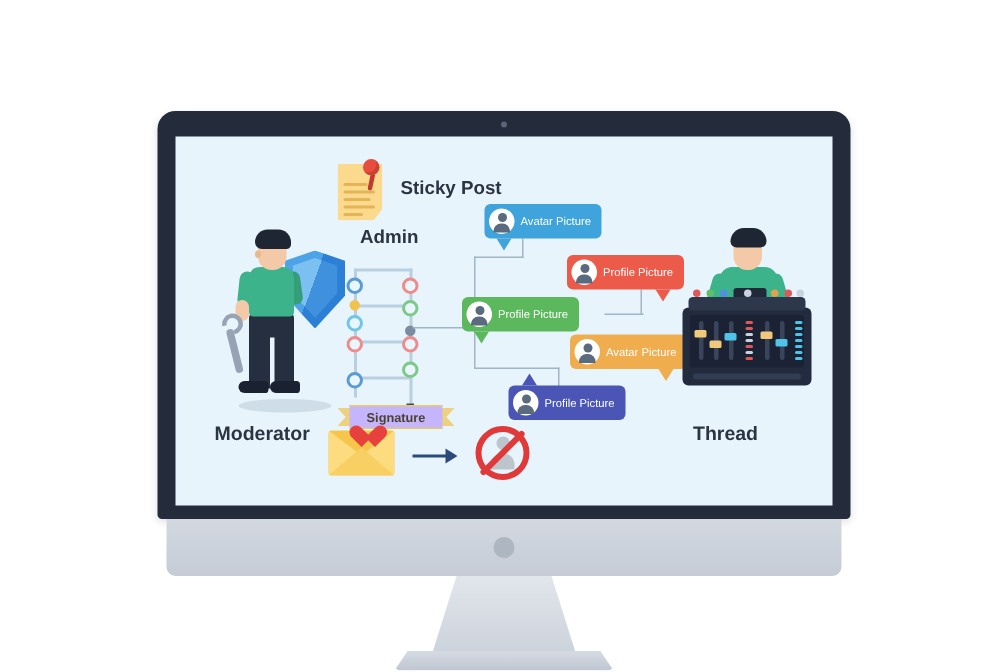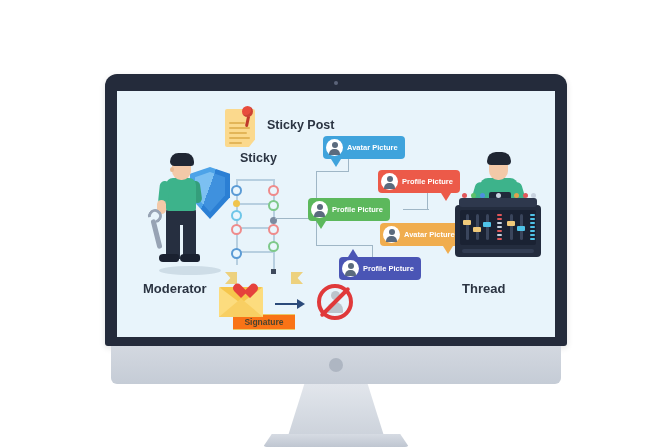--- a/index.html
+++ b/index.html
@@ -128,23 +128,23 @@
   .t-node { position: absolute; width: 11px; height: 11px; border-radius: 50%;
     background: #eaf6fd; border: 2.2px solid #8fb8d8; }
   .t-dot { position: absolute; width: 7px; height: 7px; border-radius: 50%; }
   .t-line { position: absolute; background: #b7cfe0; }
   .t-sq { position: absolute; width: 5px; height: 5px; background: #3f4a5c; }
 
   
   .signature { position: absolute; left: 108px; top: 178px; width: 78px; height: 19px; }
   .sig-body {
     position: absolute; left: 8px; top: 1px; width: 62px; height: 16px;
-    background: #f97316; border-top: 1.5px solid #e9c96a; border-bottom: 1.5px solid #e9c96a;
+    background: #c4b5fd; border-top: 1.5px solid #e9c96a; border-bottom: 1.5px solid #e9c96a;
     display: flex; align-items: center; justify-content: center;
-    font-size: 8.5px; color: #4a4330; font-weight: 600; margin-top: 44px;
+    font-size: 8.5px; color: #4a4330; font-weight: 600;
   }
   .sig-tail-l, .sig-tail-r {
     position: absolute; top: 3px; width: 12px; height: 12px; background: #edd17e;
   }
   .sig-tail-l { left: 0; clip-path: polygon(0 0, 100% 0, 100% 100%, 0 100%, 45% 50%); }
   .sig-tail-r { right: 0; clip-path: polygon(0 0, 100% 0, 55% 50%, 100% 100%, 0 100%); }
 
   
   .conn { position: absolute; background: #9fb6c6; }
 
@@ -158,21 +158,21 @@
     position: relative; flex: 0 0 auto;
   }
   .bub .av::before {
     content: ""; position: absolute; left: 50%; top: 3px; margin-left: -3px;
     width: 6px; height: 6px; border-radius: 50%; background: #5b6b7e;
   }
   .bub .av::after {
     content: ""; position: absolute; left: 50%; top: 10px; margin-left: -5.5px;
     width: 11px; height: 6px; border-radius: 5px 5px 0 0; background: #5b6b7e;
   }
-  .bub .bt { font-size: 7.5px; color: #fff; font-weight: 700; white-space: nowrap; }
+  .bub .bt { font-size: 7.5px; color: #fff; font-weight: 400; white-space: nowrap; }
   .tail { position: absolute; width: 0; height: 0; }
   .tail-bl { border-left: 5px solid transparent; border-right: 5px solid transparent; }
 
   
   .env { position: absolute; left: 102px; top: 196px; width: 44px; height: 30px; }
   .env-back { position: absolute; inset: 0; background: #f6c64c; border-radius: 2px; }
   .env-flapL { position: absolute; left: 0; top: 0; width: 50%; height: 100%;
     background: #fcdc7e; clip-path: polygon(0 0, 100% 55%, 100% 100%, 0 100%); }
   .env-flapR { position: absolute; right: 0; top: 0; width: 50%; height: 100%;
     background: #fcdc7e; clip-path: polygon(100% 0, 0 55%, 0 100%, 100% 100%); }
@@ -253,21 +253,21 @@
             <div class="sticky-paper"></div>
             <div class="sticky-line" style="top:13px;width:16px;"></div>
             <div class="sticky-line" style="top:18px;width:21px;"></div>
             <div class="sticky-line" style="top:23px;width:18px;"></div>
             <div class="sticky-line" style="top:28px;width:21px;"></div>
             <div class="sticky-line" style="top:33px;width:13px;"></div>
             <div class="pin-needle"></div>
             <div class="pin-head"></div>
           </div>
           <div class="lbl lbl-sticky">Sticky Post</div>
-          <div class="lbl lbl-thread">Sticky</div>
+          <div class="lbl lbl-thread">Admin</div>
 
           <div class="moderator">
             <div class="shadow-ell"></div>
             <div class="shield"></div>
             <div class="shield-in"></div>
             <div class="mod-arm-r"></div>
             <div class="mod-legs"></div>
             <div class="mod-leg-split"></div>
             <div class="mod-shoe-l"></div>
             <div class="mod-shoe-r"></div>

